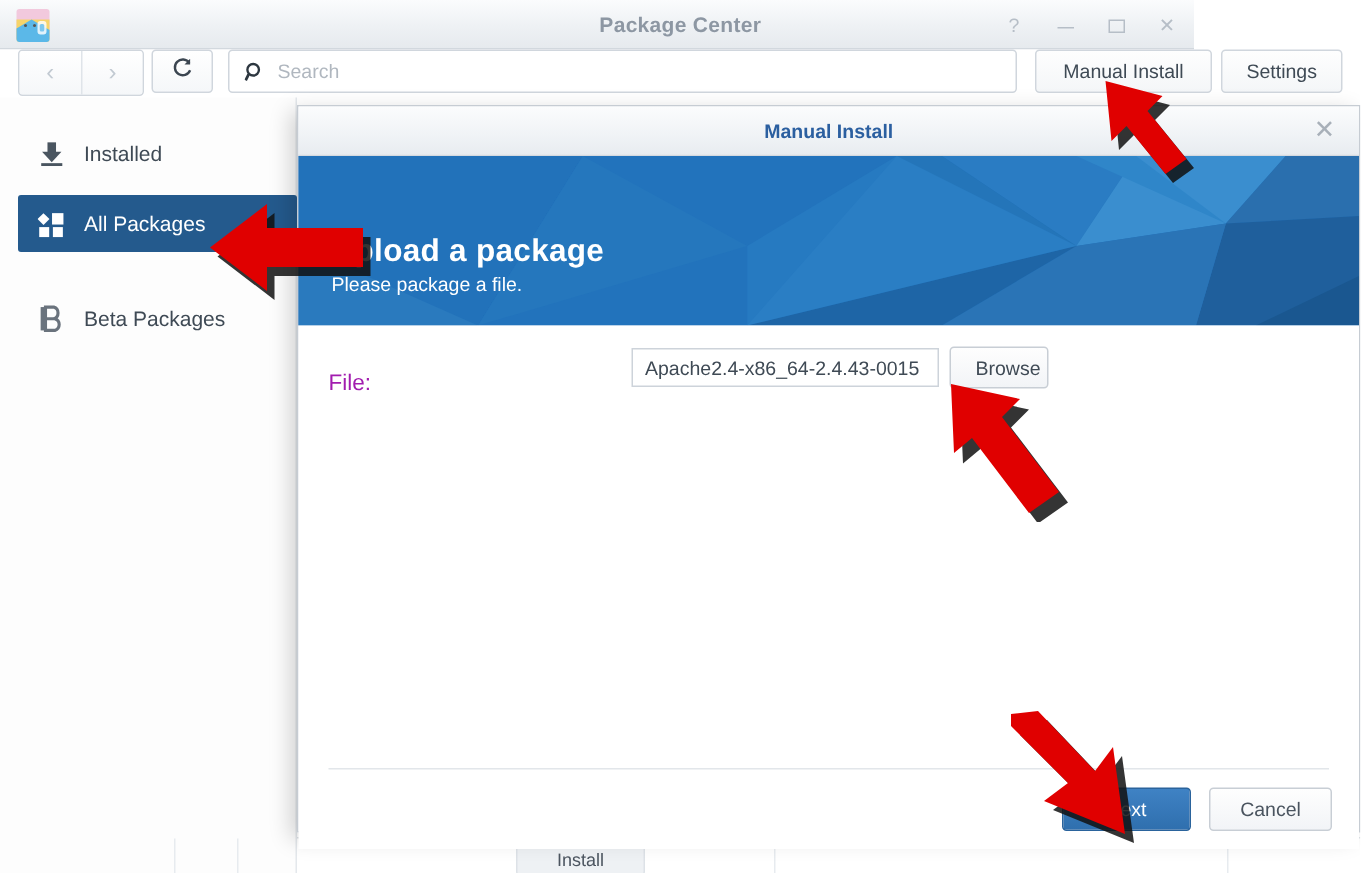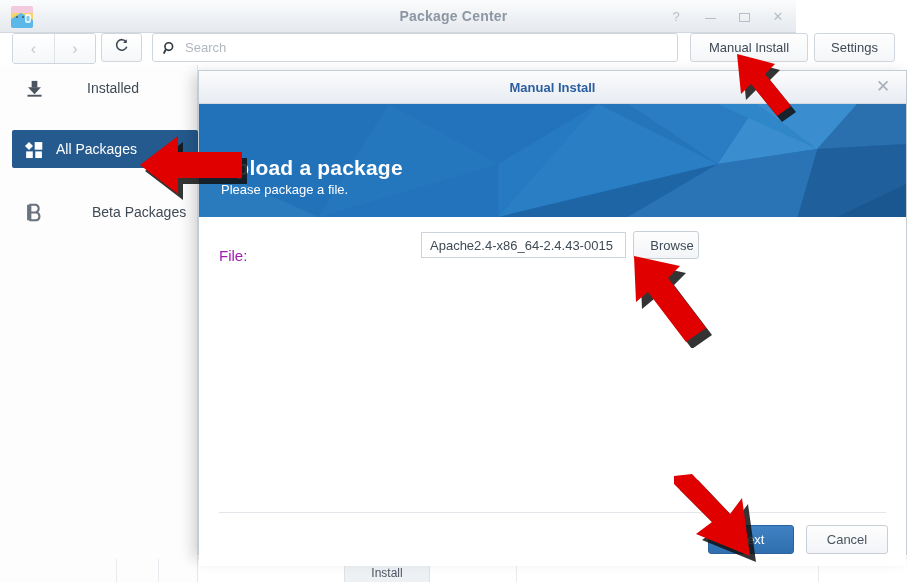--- a/index.html
+++ b/index.html
@@ -109,23 +109,23 @@
   }
   .side-item .sico {
     width: 28px; display: flex; align-items: center; justify-content: center;
     margin-left: 8px; color: #50596a;
   }
   .side-item .slabel { margin-left: 8px; }
   .side-item.active {
     background: #245a8d; color: #ffffff;
   }
   .side-item.active .sico { color: #ffffff; }
-  #side-installed { top: 4px; gap: 31px; }
+  #side-installed { top: 18px; }
   #side-all { top: 65px; }
-  #side-beta { top: 128px; gap: 36px; }
+  #side-beta { top: 128px; }
 
   
   .bg-grid {
     position: absolute; left: 198px; top: 558px; width: 709px; height: 24px;
     background: #ffffff; border-top: 1px solid #dde2e7;
   }
   .bg-cell-sep {
     position: absolute; top: 0; width: 1px; height: 24px; background: #e7ebef;
   }
   .bg-install {

